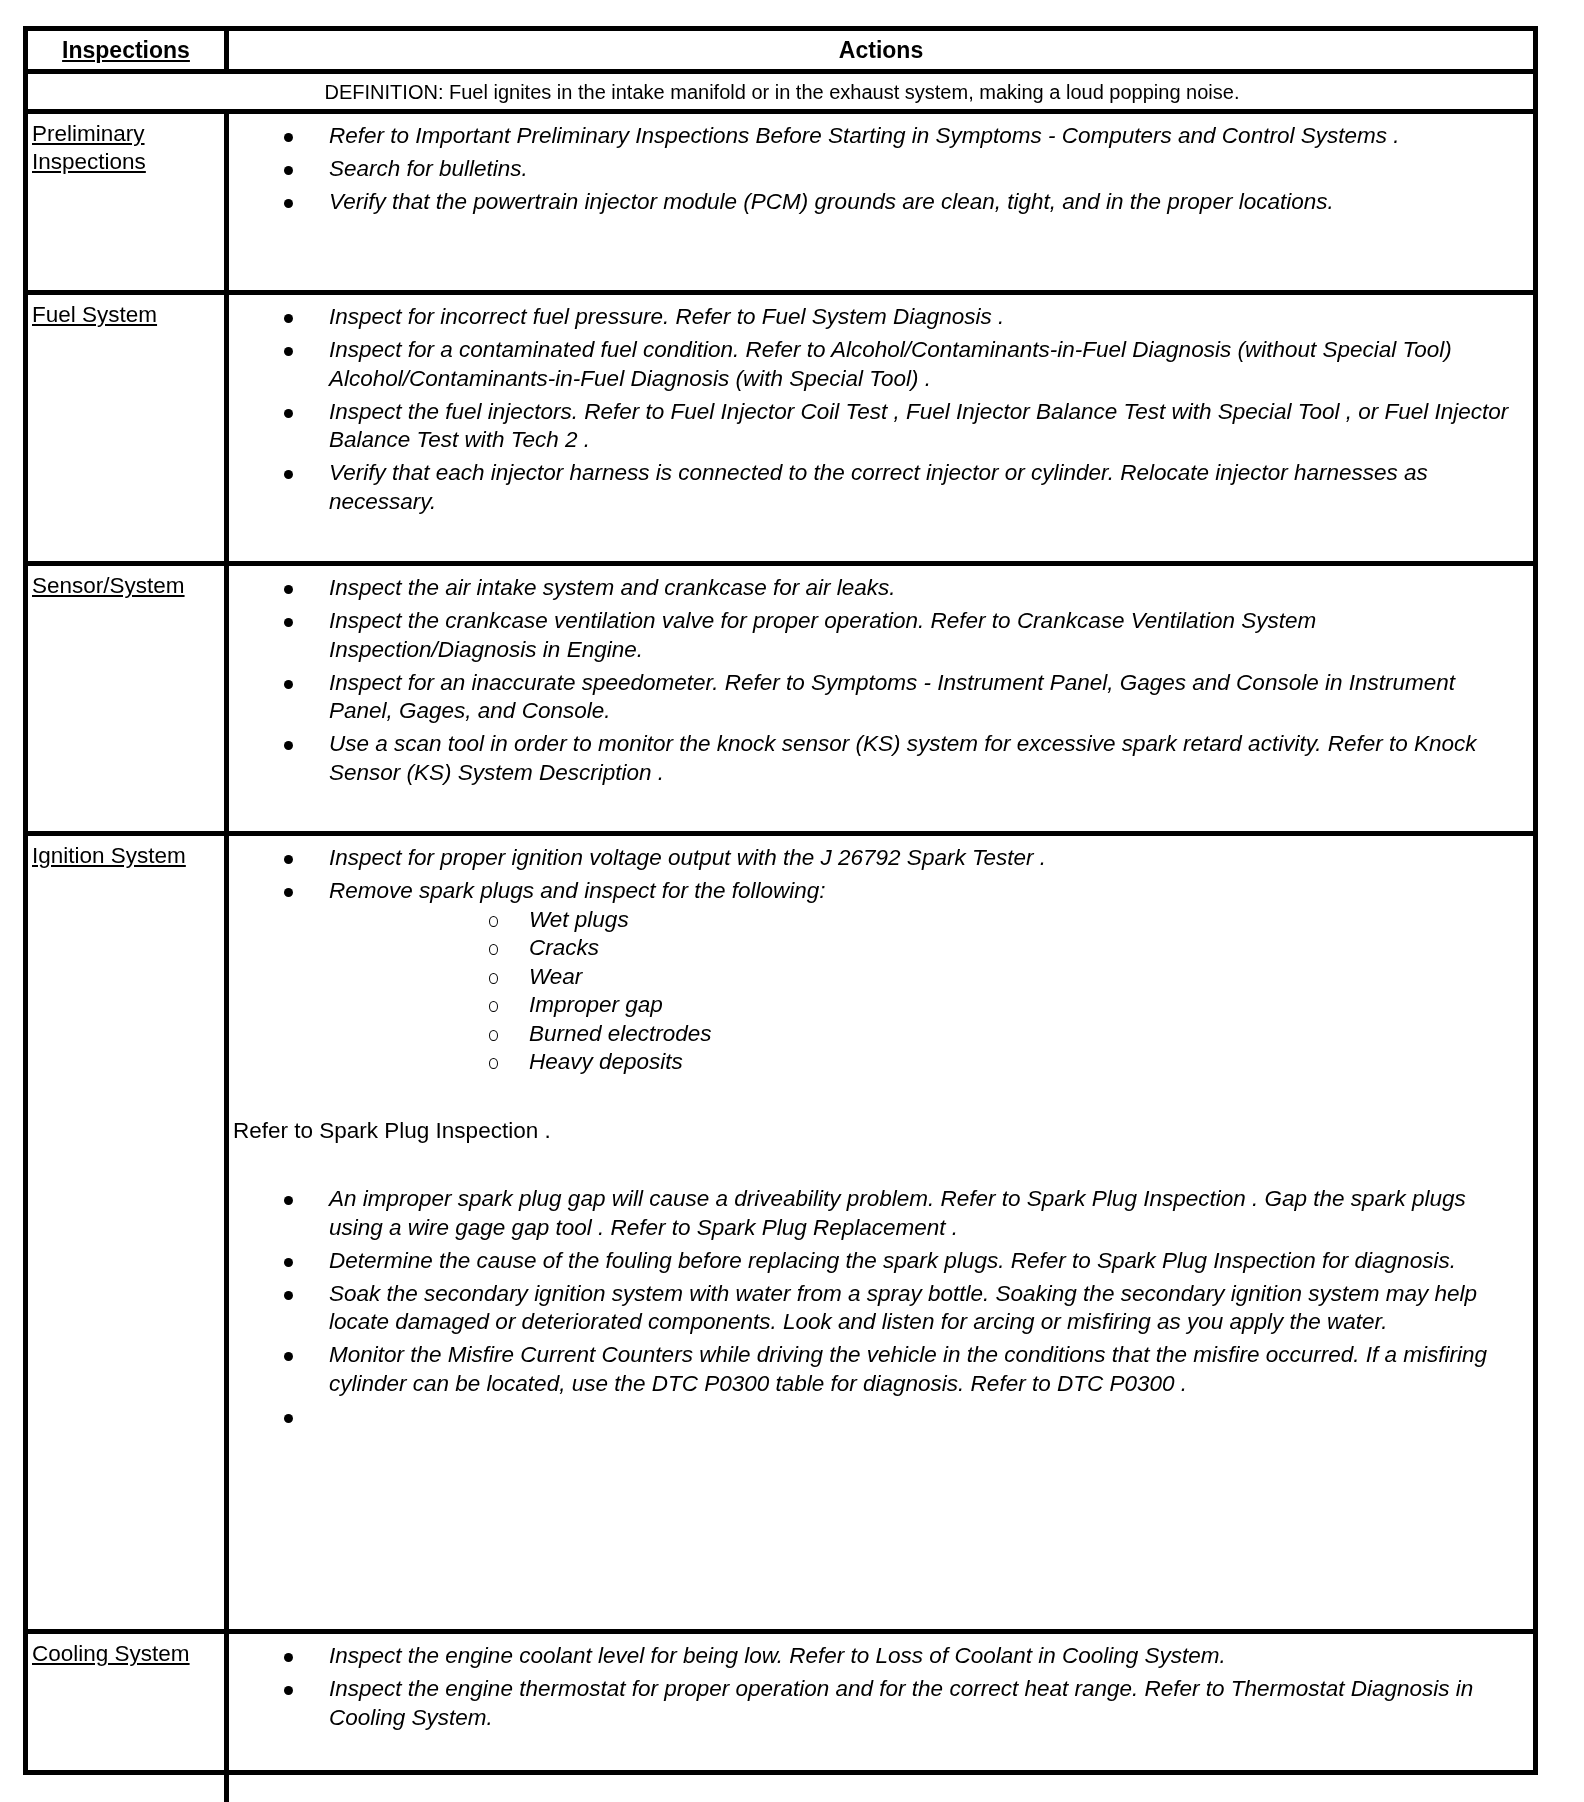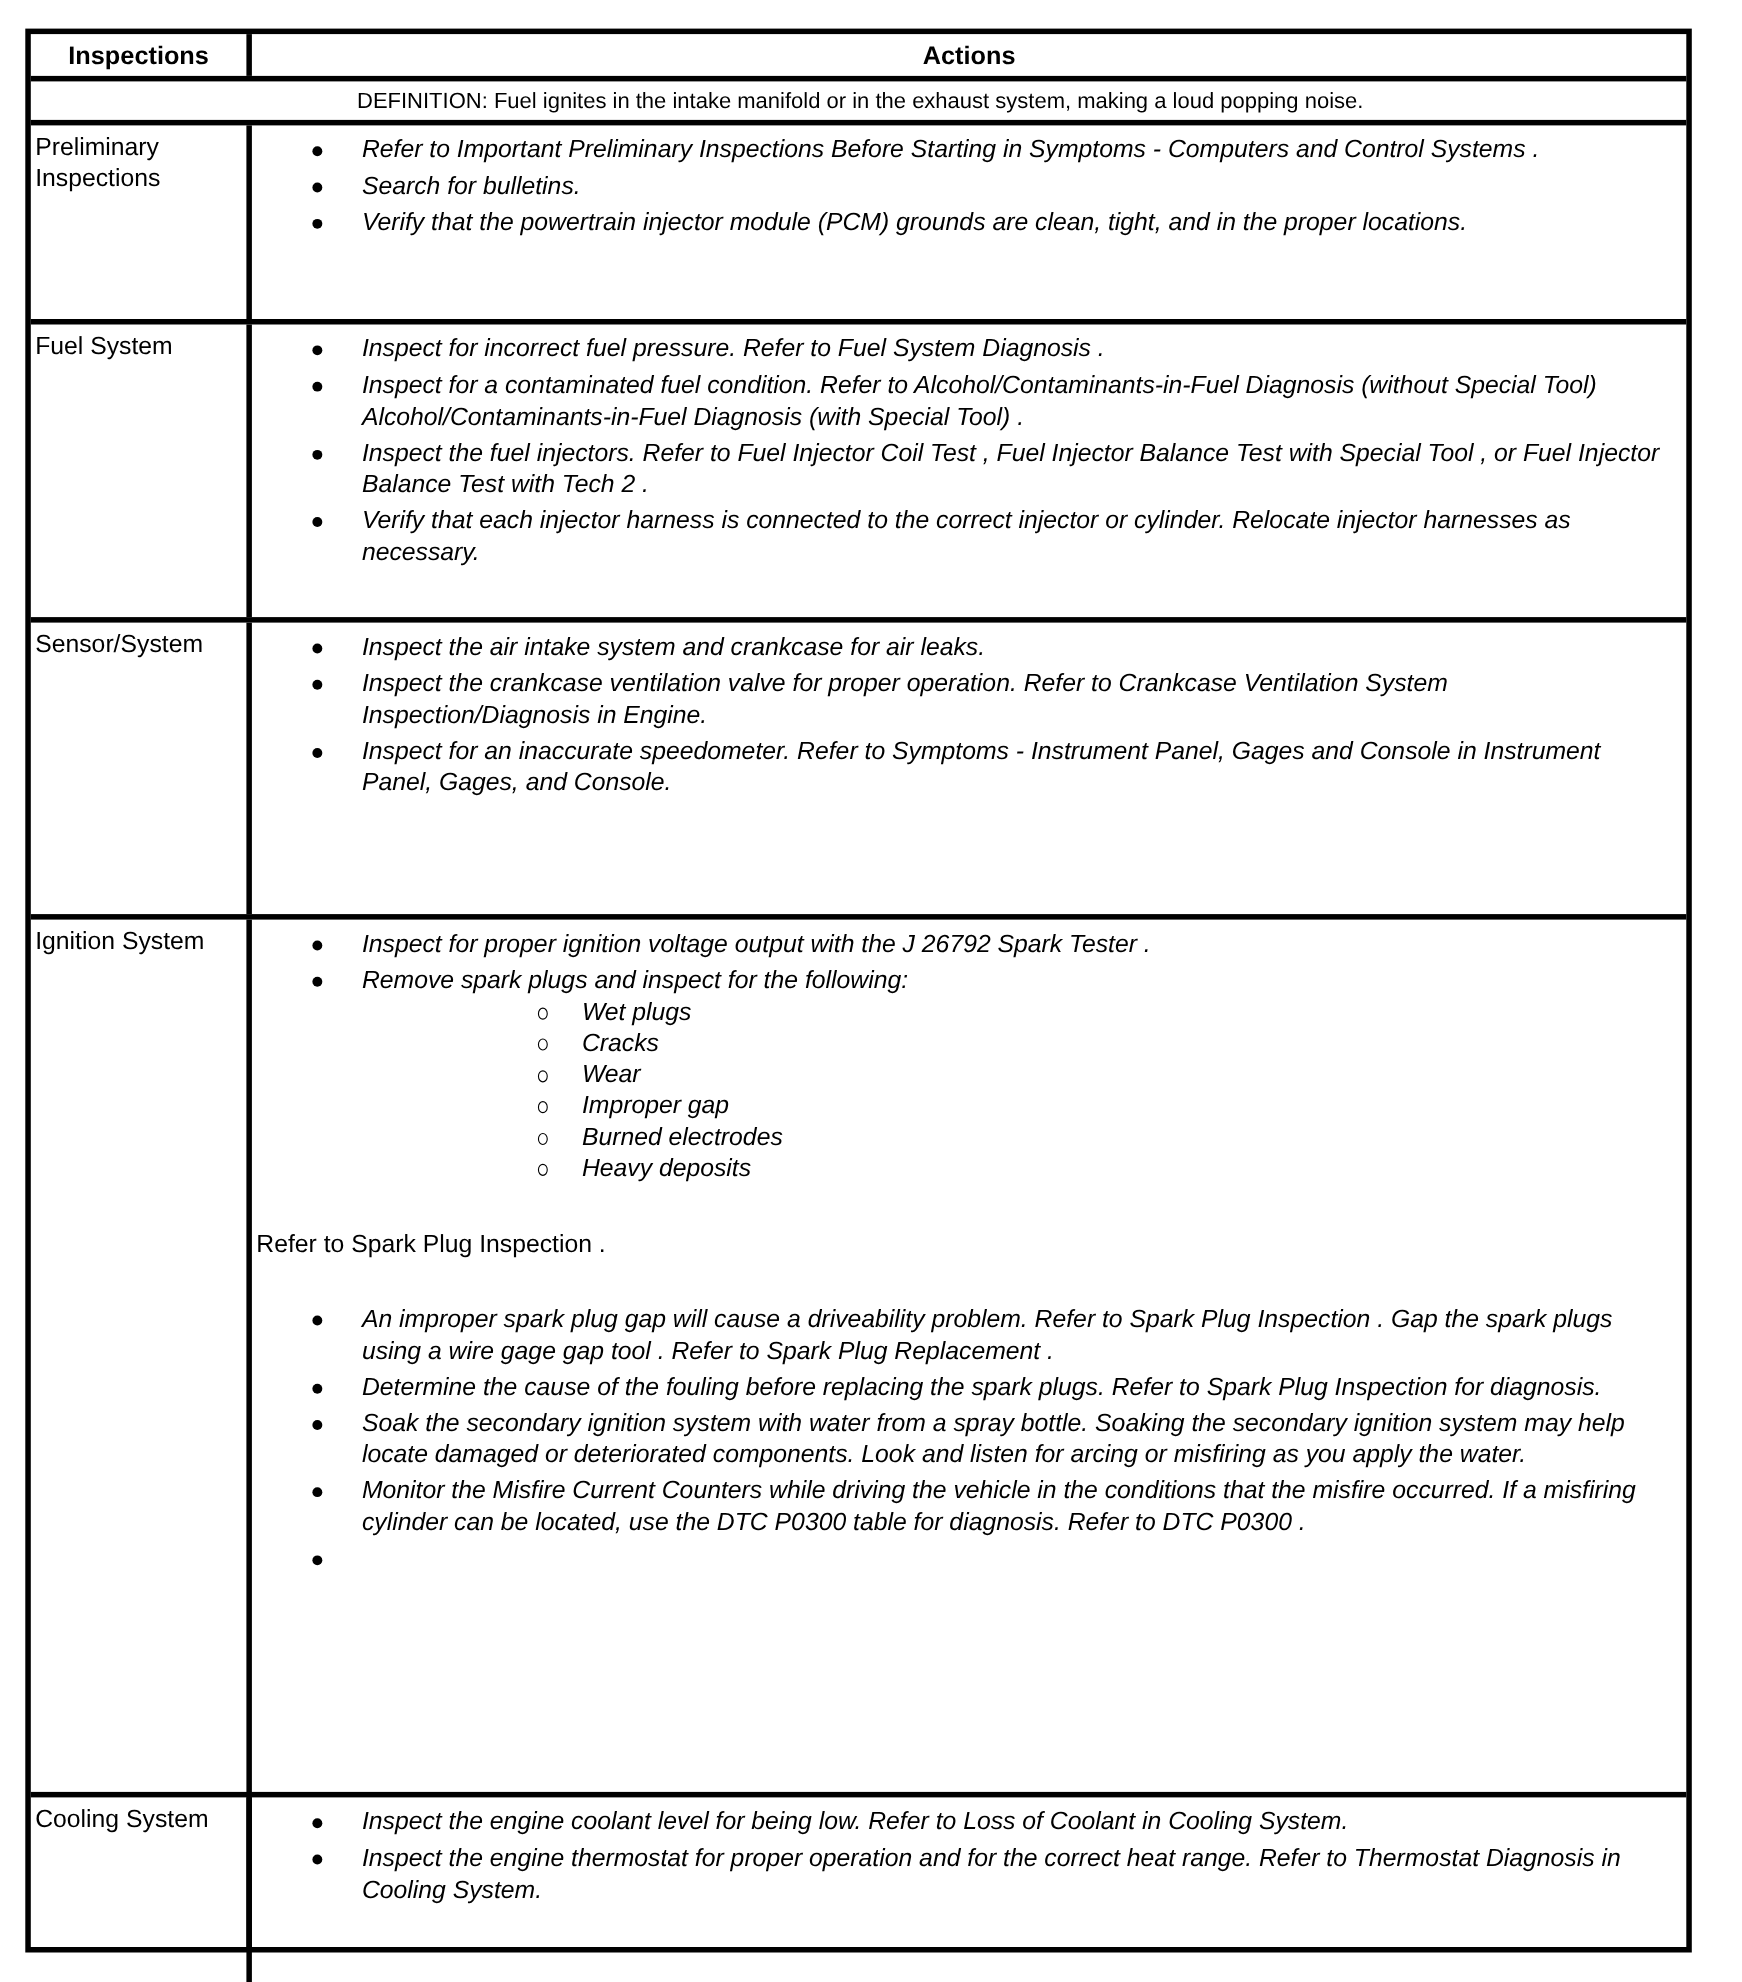--- a/index.html
+++ b/index.html
@@ -3,21 +3,21 @@
 <meta charset="utf-8">
 <style>
   html, body { margin: 0; padding: 0; background: #ffffff; }
   body { width: 1584px; height: 1802px; position: relative; overflow: hidden;
          font-family: "Liberation Sans", sans-serif; color: #000; }
   .tbl { position: absolute; left: 23px; top: 26px; width: 1515px; height: 1749px;
          box-sizing: border-box; border: 5px solid #000; }
   .row { position: absolute; left: 0; right: 0; box-sizing: border-box; }
   .row.bt { border-top: 5px solid #000; }
   .c1 { position: absolute; left: 0; top: 0; bottom: 0; width: 201px; box-sizing: border-box;
-        border-right: 5px solid #000; font-size: 22.5px; line-height: 28px; padding: 6px 0 0 4px; }
+        border-right: 5px solid #000; font-size: 22.5px; line-height: 28px; padding: 6px 0 0 4px; text-decoration: underline; }
   .c2 { position: absolute; left: 201px; right: 0; top: 0; bottom: 0; font-size: 22.5px; }
   .hdr .c1, .hdr .c2 { font-weight: bold; text-align: center; padding: 0; line-height: 38px; font-size: 23px; }
   .def { font-size: 20px; line-height: 36px; padding-left: 3px; text-align: center; }
   ul.b { list-style: none; margin: 0; padding: 0; }
   ul.b > li { position: relative; padding-left: 100px; padding-right: 10px; line-height: 28.5px; margin-bottom: 4.5px; font-style: italic; }
   ul.b > li > .dot { position: absolute; left: 55px; top: 11px; width: 9px; height: 9px; border-radius: 50%; background: #000; }
   ul.s { list-style: none; margin: 0; padding: 0; }
   ul.s > li { position: relative; padding-left: 200px; line-height: 28.5px; }
   ul.s > li > .circ { position: absolute; left: 160px; top: 10px; width: 7px; height: 9px; border: 1.5px solid #000; border-radius: 50%; }
   .sub-in-li { margin-left: -100px; }
@@ -58,20 +58,21 @@
     </div>
   </div>
 
   <div class="row bt" style="top:530px;height:270px;">
     <div class="c1">Sensor/System</div>
     <div class="c2" style="padding-top:8px;">
       <ul class="b">
         <li><span class="dot"></span><span>Inspect the air intake system and crankcase for air leaks.</span></li>
         <li><span class="dot"></span><span>Inspect the crankcase ventilation valve for proper operation. Refer to Crankcase Ventilation System Inspection/Diagnosis in Engine.</span></li>
         <li><span class="dot"></span><span>Inspect for an inaccurate speedometer. Refer to Symptoms - Instrument Panel, Gages and Console in Instrument Panel, Gages, and Console.</span></li>
+        <li><span class="dot"></span><span>Use a scan tool in order to monitor the knock sensor (KS) system for excessive spark retard activity. Refer to Knock Sensor (KS) System Description .</span></li>
       </ul>
     </div>
   </div>
 
   <div class="row bt" style="top:800px;height:1024px;">
     <div class="c1">Ignition System</div>
     <div class="c2" style="padding-top:8px;">
       <ul class="b">
         <li><span class="dot"></span><span>Inspect for proper ignition voltage output with the J 26792 Spark Tester .</span></li>
         <li style="margin-bottom:0;"><span class="dot"></span><span>Remove spark plugs and inspect for the following:</span>

